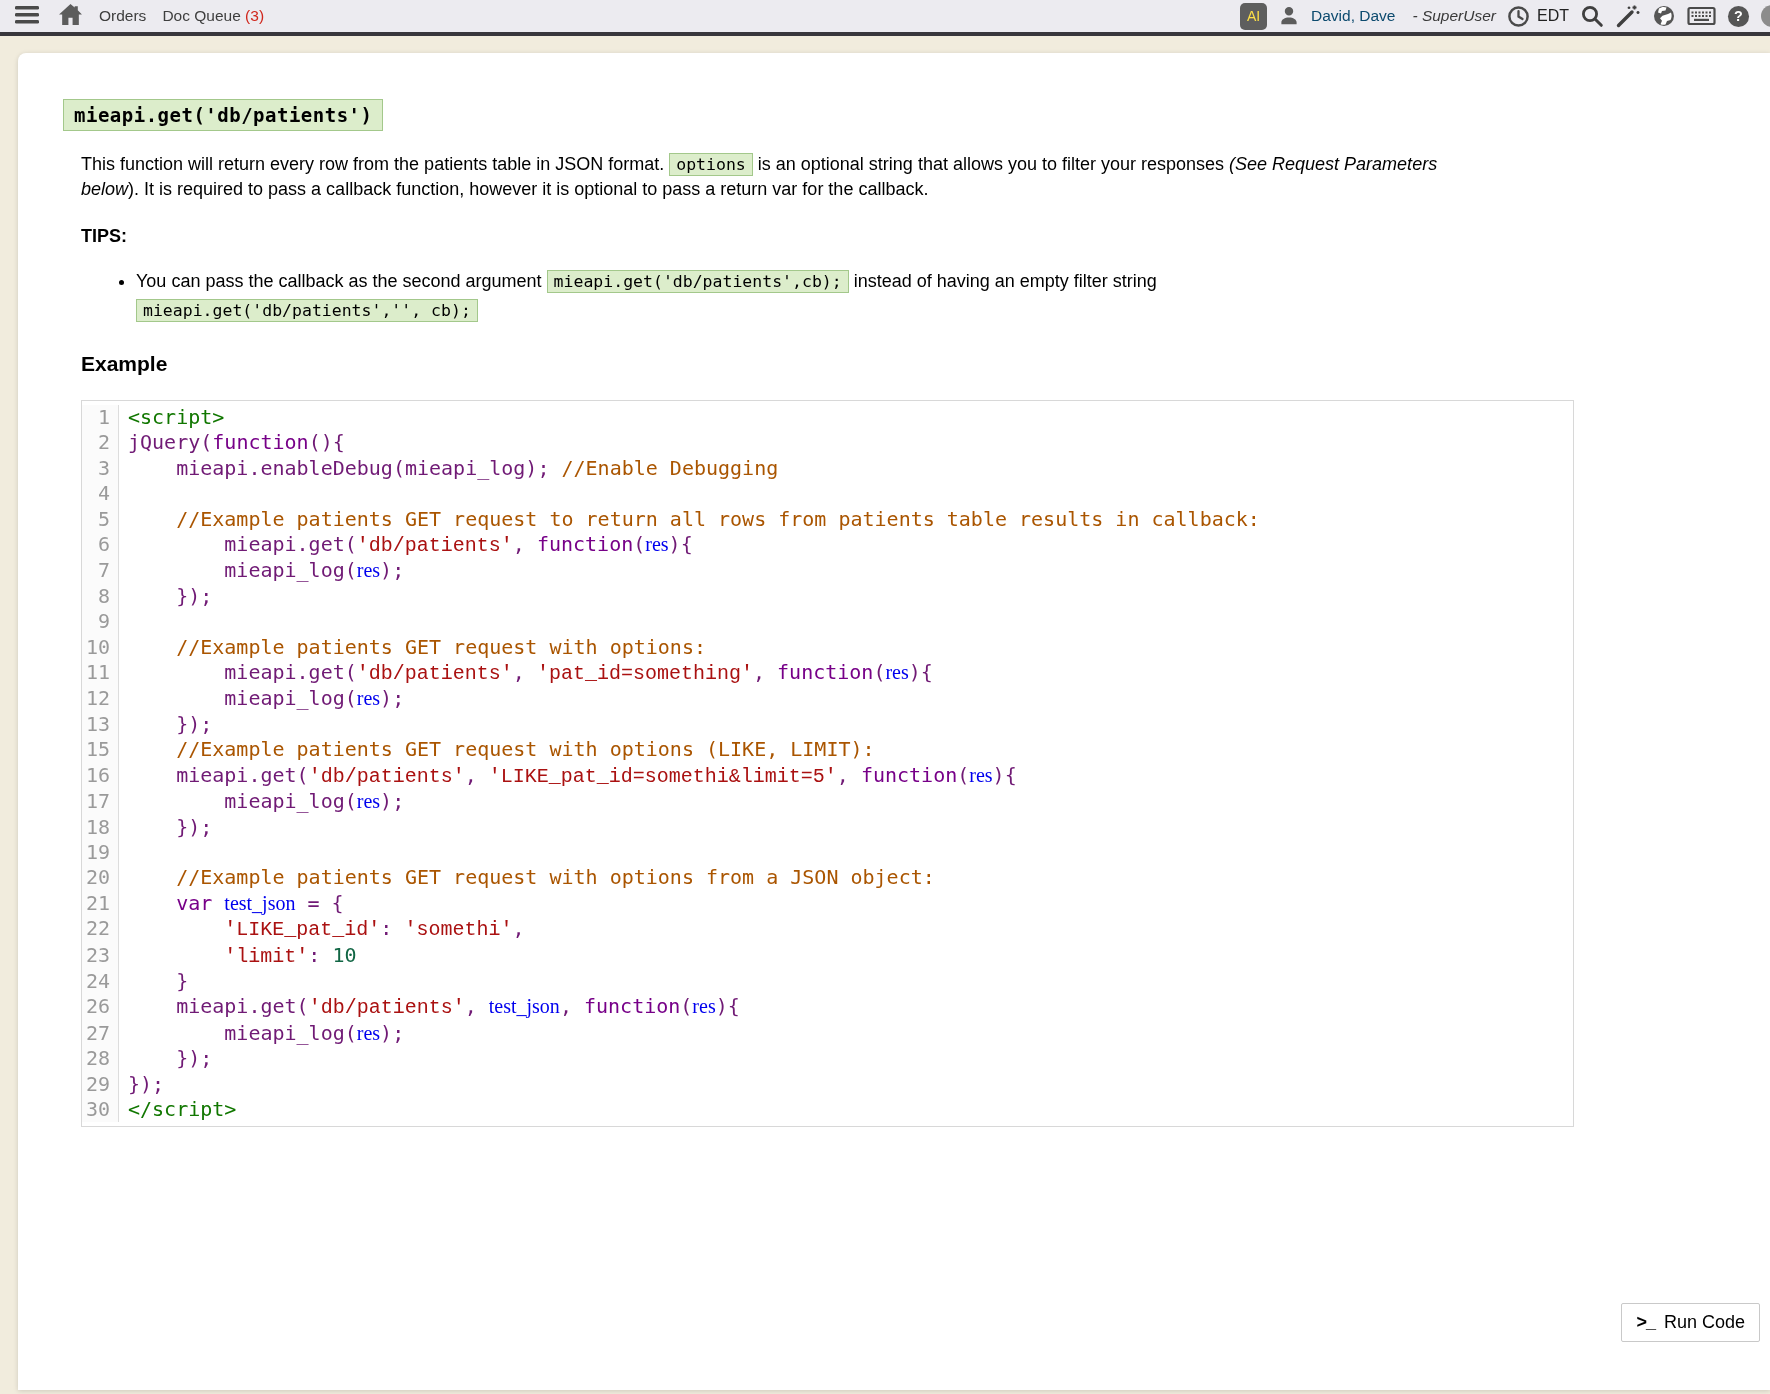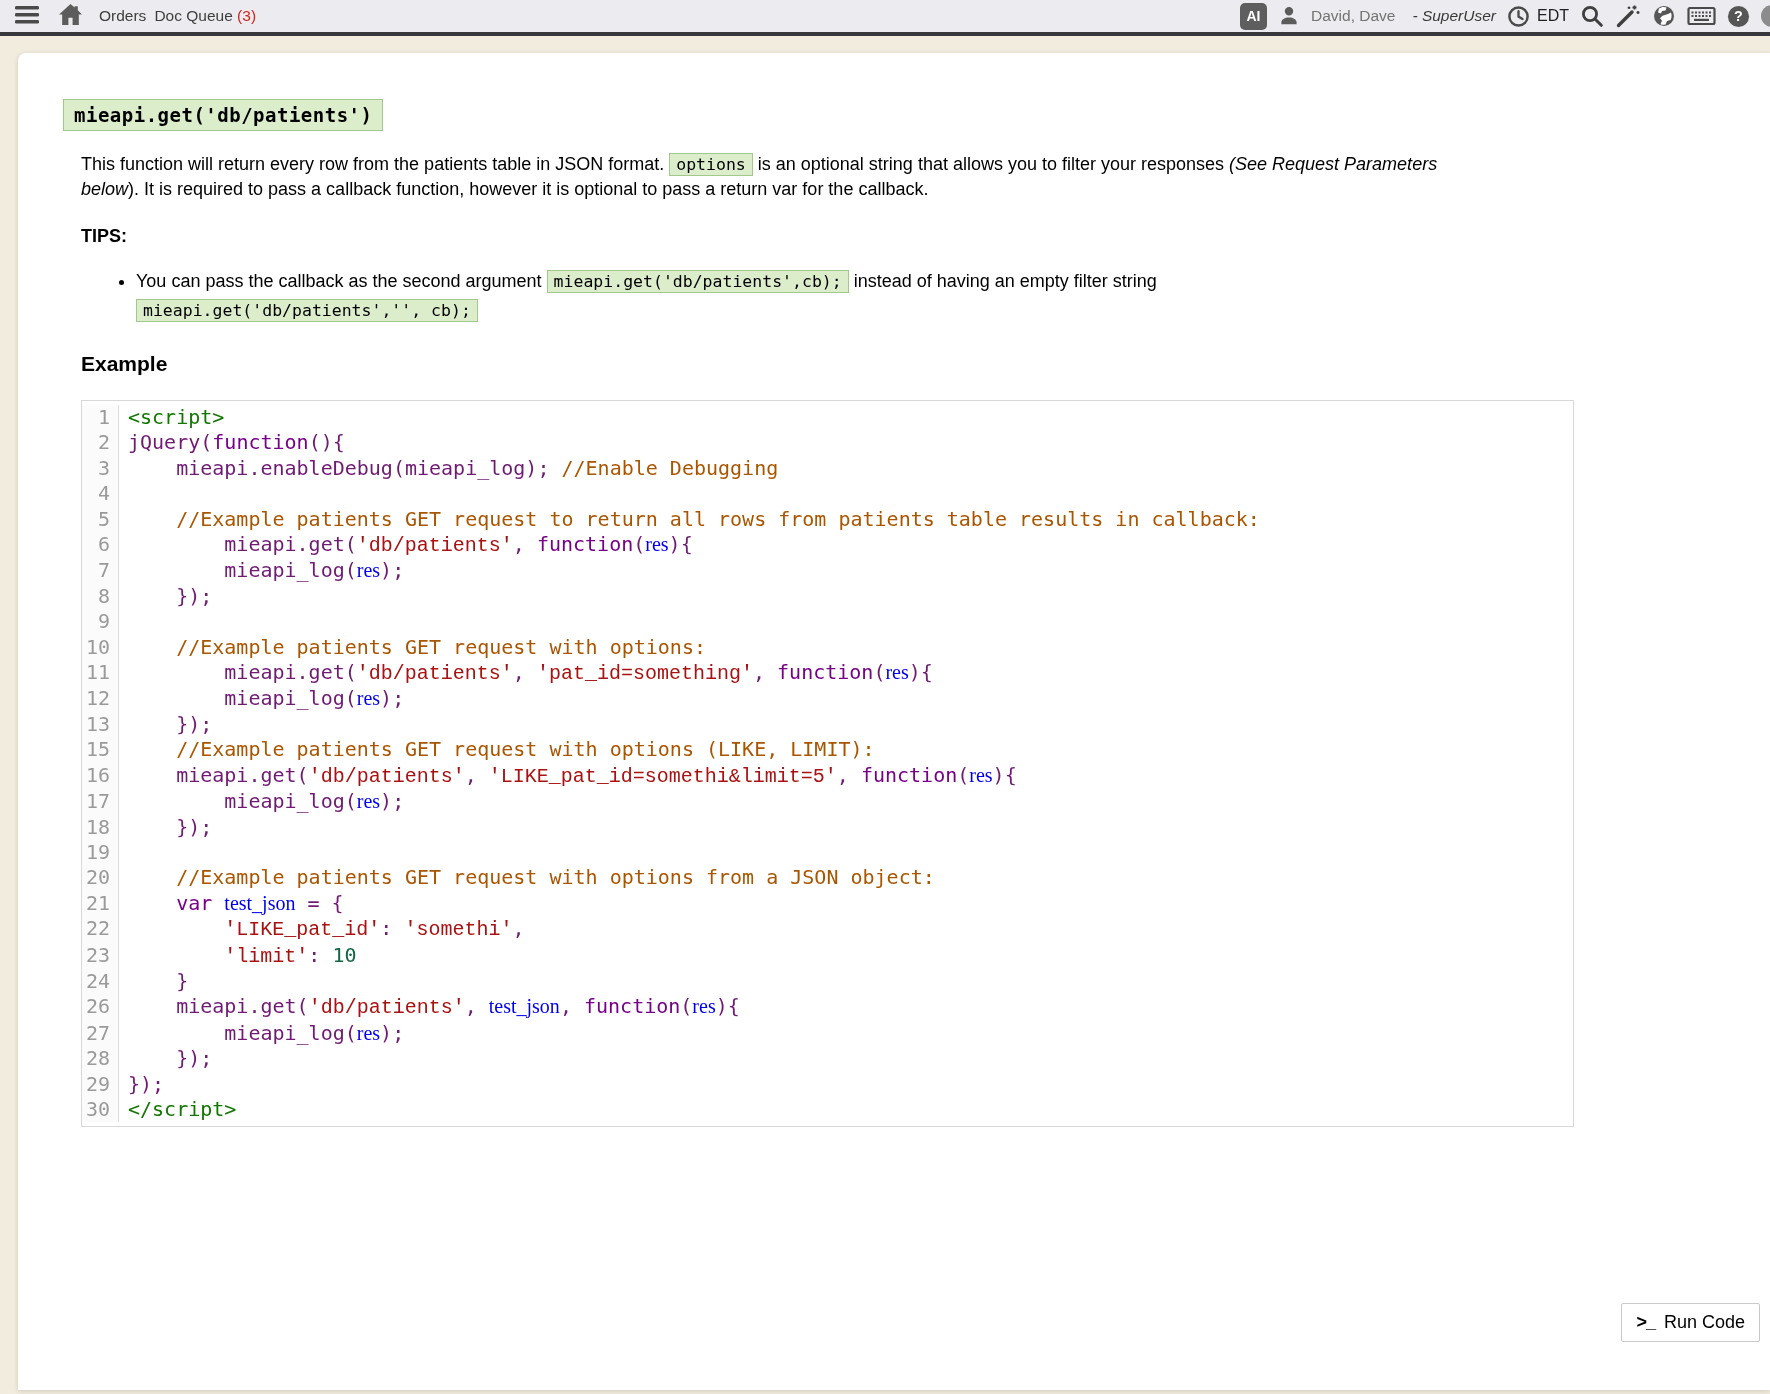--- a/index.html
+++ b/index.html
@@ -15,30 +15,30 @@
   .topbar {
     height:36px; background:#ECEBF0; border-bottom:4px solid #38373C;
     display:flex; align-items:center; padding:0 0 0 12px; gap:0;
     overflow:hidden; white-space:nowrap;
   }
   .tb-btn {
     background:none; border:none; padding:0; margin:0 0 0 2px;
     display:flex; align-items:center; cursor:pointer;
   }
   .tb-btn + .tb-btn { margin-left:18px; }
-  .tb-nav { display:flex; align-items:flex-start; gap:8px; margin-left:16px; }
+  .tb-nav { display:flex; align-items:flex-start; gap:16px; margin-left:16px; }
   .tb-nav span.navlink { font-size:15.5px; color:#3E3E3E; cursor:pointer; }
   .red { color:#D0261C; }
   .tb-right { margin-left:auto; display:flex; align-items:center; gap:11px; padding-right:0; }
   .ai-badge {
-    width:27px; height:27px; border-radius:5px; background:#5E5E5E; color:#ffffff;
-    font-weight:bold; font-size:14px; display:flex; align-items:center; justify-content:center;
+    width:27px; height:27px; border-radius:5px; background:#5E5E5E; color:#fde047;
+    font-weight:normal; font-size:14px; display:flex; align-items:center; justify-content:center;
     cursor:pointer;
   }
-  .tb-name { font-size:15.5px; color:#737373; cursor:pointer; }
+  .tb-name { font-size:15.5px; color:#0c4a6e; cursor:pointer; }
   .tb-role { font-size:15.5px; color:#3A3A3A; font-style:italic; margin-left:6px; }
   .tb-tz { font-size:16px; color:#222; margin-left:-4px; }
   .tb-ico { display:flex; align-items:center; cursor:pointer; }
   .partial-icon {
     width:22px; height:22px; border-radius:50%; background:#8C8C8C;
     margin-right:-13px; flex:0 0 auto;
   }
 
   
   .card {

